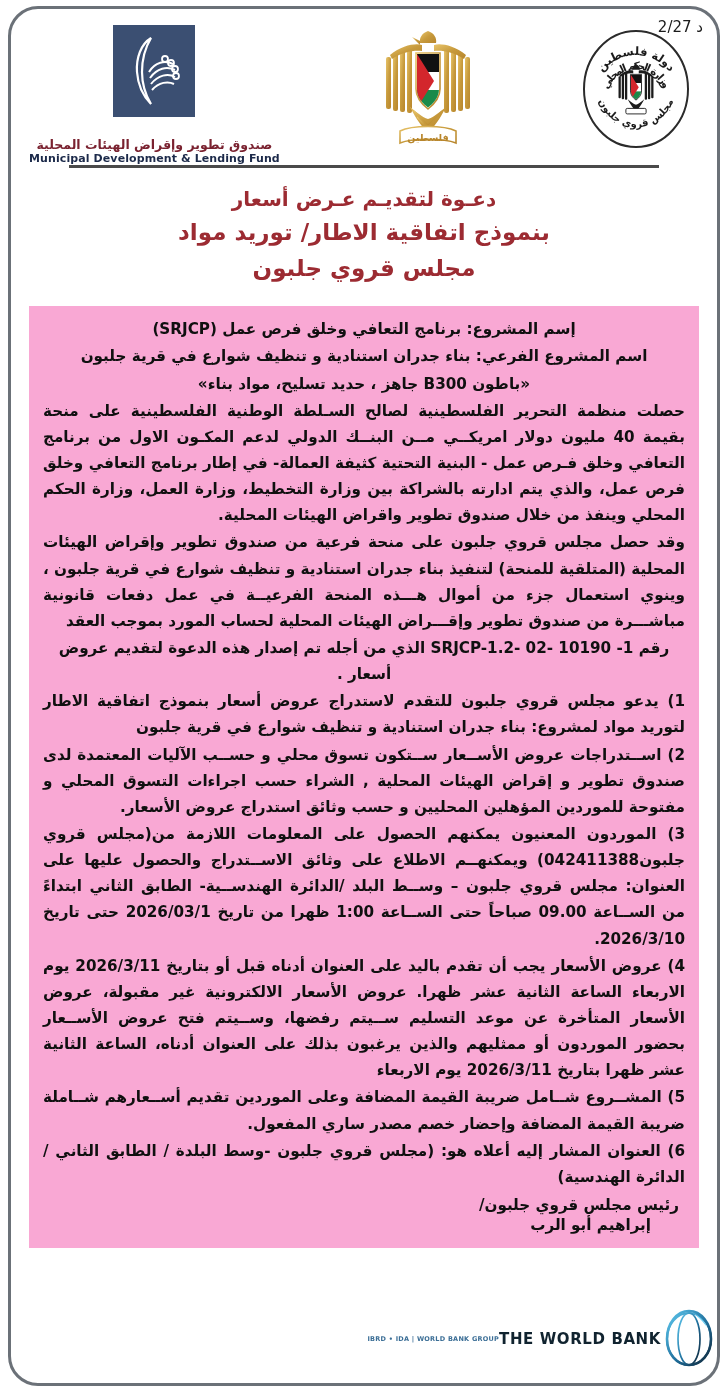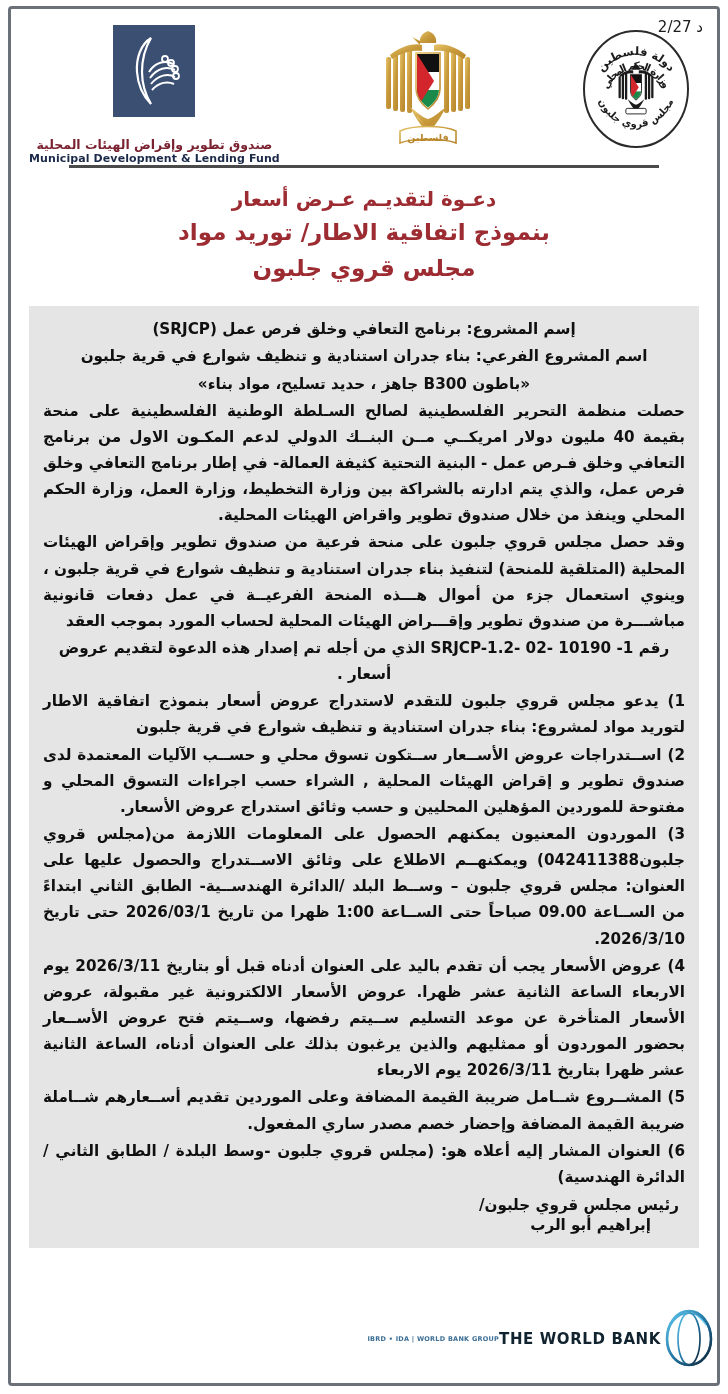--- a/index.html
+++ b/index.html
@@ -12,21 +12,21 @@
   .page{
     position:absolute;inset:0;
     box-sizing:border-box;
     padding:6px 8px 8px 8px;
   }
   .frame{
     position:relative;
     width:100%;height:100%;
     box-sizing:border-box;
     border:3px solid #6b7178;
-    border-radius:4px;
+    border-radius:30px;
     background:#ffffff;
     overflow:hidden;
   }
 
   
   .page-marker{
     position:absolute;top:9px;right:14px;
     font-size:15px;color:#1b1b1b;
     letter-spacing:.3px;
     direction:rtl;
@@ -78,21 +78,21 @@
     line-height:1.55;
     letter-spacing:.2px;
   }
   .title-1{font-size:20px;}
   .title-2{font-size:23px;}
   .title-3{font-size:23px;}
 
   
   .body-panel{
     margin:10px 18px 0 18px;
-    background:#e5e5e5;
+    background:#f9a8d4;
     direction:rtl;
     padding:10px 14px 14px 14px;
     box-sizing:border-box;
     color:#101010;
   }
   .p{
     font-size:15.2px;
     line-height:1.72;
     margin:0 0 1px 0;
     text-align:justify;

